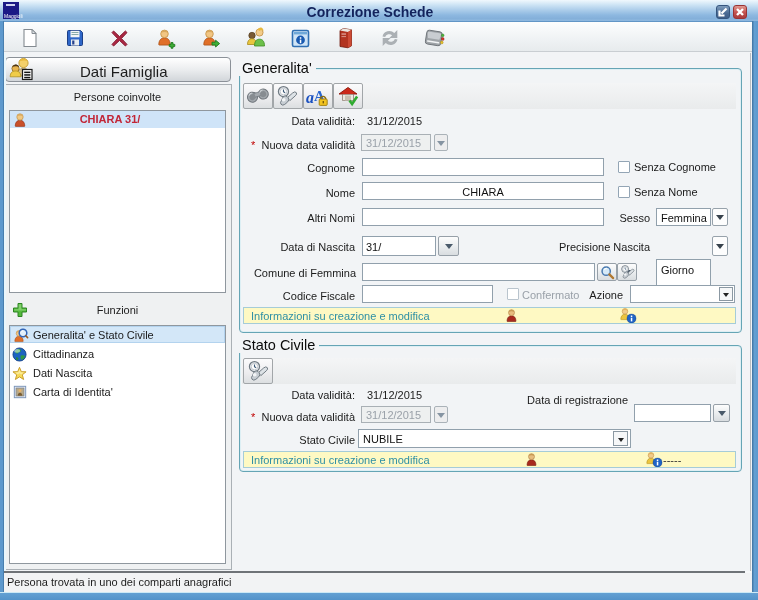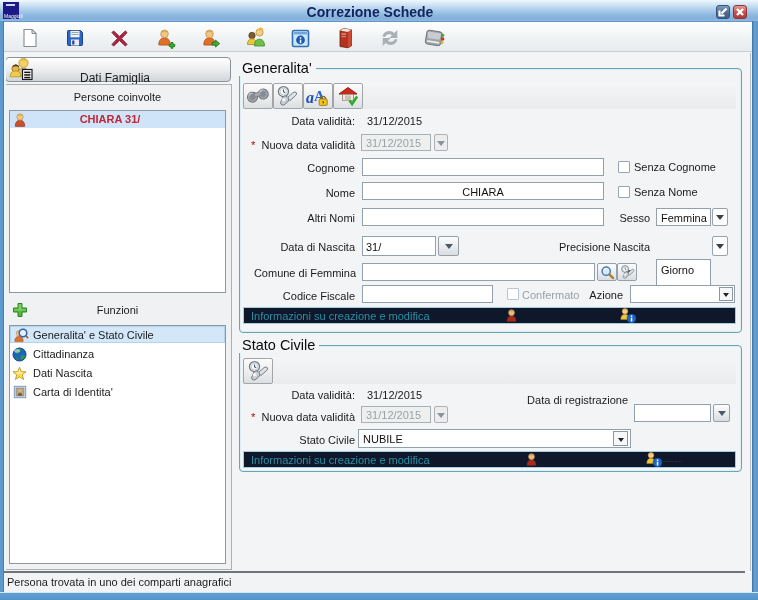--- a/index.html
+++ b/index.html
@@ -14,21 +14,21 @@
   .btnA{position:absolute;box-sizing:border-box;border:1px solid #97a0a8;border-radius:2px;
        background:linear-gradient(#fdfdfd,#e9ecee 55%,#d9dde0);}
   .btnA:after{content:"";position:absolute;left:50%;top:50%;margin:-2px 0 0 -4px;
        border:4px solid transparent;border-top:5px solid #4a5a6a;border-bottom:none;}
   .cb{position:absolute;width:12px;height:12px;box-sizing:border-box;border:1px solid #93a5b5;background:#fff;border-radius:1px;}
   .gbx{position:absolute;border:1px solid #65a5b5;border-radius:4px;box-shadow:inset 0 0 0 1px #ddeff4;}
   .leg{position:absolute;font-size:14.5px;font-weight:normal;color:#0a0a0a;background:#f2f4f6;
        padding:0 4px;white-space:nowrap;letter-spacing:0px;}
   .tbtn{position:absolute;width:30px;height:26px;box-sizing:border-box;border:1px solid #a2a6a9;
        border-radius:2px;background:linear-gradient(#fbfbfc,#ececee 60%,#dcdfe1);}
-  .ibar{position:absolute;box-sizing:border-box;border:1px solid #a5ccd8;background:#0f172a;}
+  .ibar{position:absolute;box-sizing:border-box;border:1px solid #a5ccd8;background:#fef9c3;}
   .ibar span{position:absolute;left:7px;top:2px;font-size:11px;color:#2e8fa5;}
   .combo{position:absolute;background:#fff;border:1px solid #91a0ac;box-sizing:border-box;
        font-size:11px;color:#111;line-height:16px;padding:1px 4px;white-space:nowrap;}
   .carr{position:absolute;box-sizing:border-box;border:1px solid #8b98a2;background:#f6f7f8;}
   .btnF{position:absolute;box-sizing:border-box;border:1px solid #97a2ab;border-radius:2px;background:#fdfdfd;}
   .btnF:after{content:"";position:absolute;left:50%;top:50%;margin:-2px 0 0 -4px;
        border:4px solid transparent;border-top:5px solid #38424c;border-bottom:none;}
   .btnFd{position:absolute;box-sizing:border-box;border:1px solid #aab2b8;border-radius:2px;background:#ededee;}
   .btnFd:after{content:"";position:absolute;left:50%;top:50%;margin:-2px 0 0 -4px;
        border:4px solid transparent;border-top:5px solid #8694a2;border-bottom:none;}
@@ -60,21 +60,21 @@
       <path d="M2 2 L8 8 M8 2 L2 8" stroke="#fff" stroke-width="2.4" fill="none"></path>
     </svg>
   </div>
 
   <div class="abs" style="left:0;top:22px;width:758px;height:30px;
     background:linear-gradient(#fdfefe,#eff2f4 60%,#e7ebed);border-bottom:1px solid #c9ced2;box-sizing:border-box;"></div>
   <div id="tbicons"></div>
 
   <div class="abs" style="left:5px;top:57px;width:226px;height:25px;box-sizing:border-box;
        border:1px solid #8b9198;border-radius:4px;background:linear-gradient(#ffffff,#e9ebed 55%,#d2d6da);"></div>
-  <div class="abs" style="left:80px;top:63px;font-size:12px;color:#1d1d1d;margin-top:8px;">Dati Famiglia</div>
+  <div class="abs" style="left:80px;top:63px;font-size:15px;color:#1d1d1d;">Dati Famiglia</div>
   <div id="hdricon"></div>
 
   <div class="abs" style="left:3px;top:84px;width:229px;height:486px;box-sizing:border-box;
        background:#eff1f2;border:1px solid #aab0b5;"></div>
   <div class="abs" style="left:3px;top:91px;width:229px;text-align:center;font-size:11px;color:#1d1d1d;">Persone coinvolte</div>
 
   <div class="abs" style="left:9px;top:110px;width:217px;height:183px;box-sizing:border-box;background:#fff;border:1px solid #8f979e;"></div>
   <div class="abs" style="left:10px;top:111px;width:215px;height:17px;background:#cfe4f8;"></div>
   <div class="abs" style="left:0px;top:111px;width:220px;text-align:center;font-size:11px;font-weight:bold;color:#c22637;line-height:17px;">CHIARA 31/</div>
   <div id="p1icon"></div>

